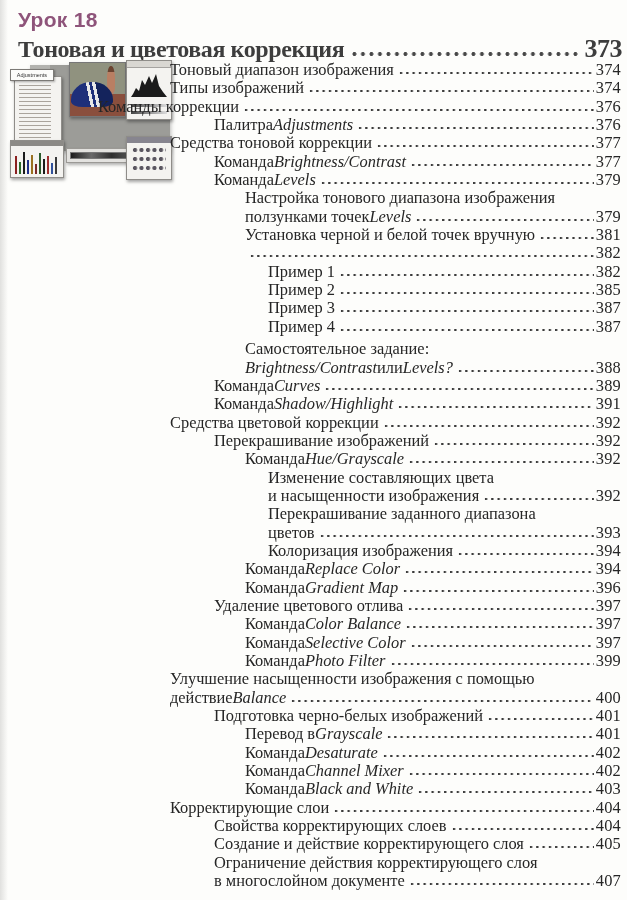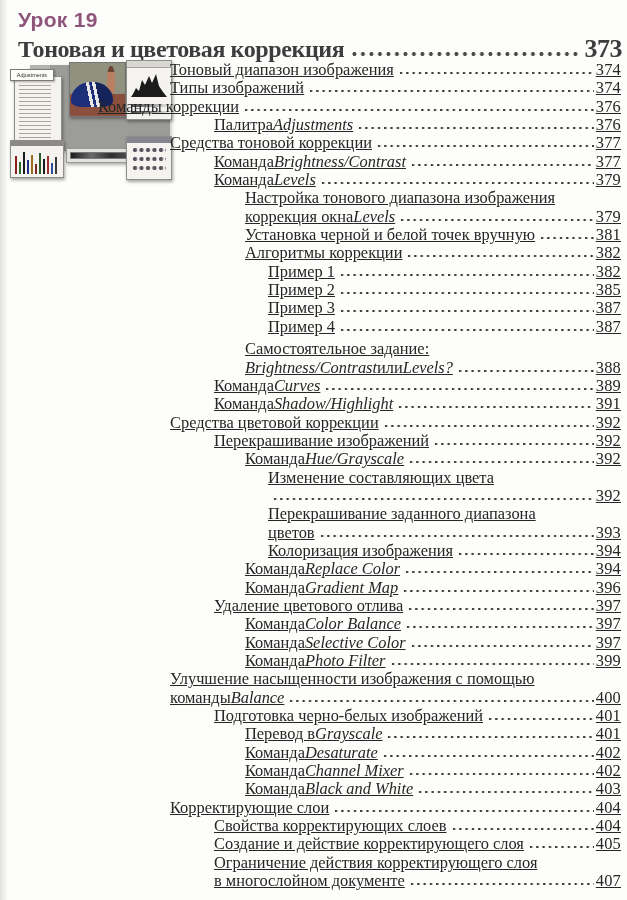--- a/index.html
+++ b/index.html
@@ -80,36 +80,36 @@
   .icons-panel .bar { position:absolute; left:0; right:0; top:0; height:6px; background:#87858f; }
   .icons-panel .grid {
     position:absolute; left:5px; right:5px; top:10px; bottom:5px;
     background-image:radial-gradient(circle at 3px 3px, #5a5660 1.8px, rgba(0,0,0,0) 2.4px);
     background-size:6.5px 9px;
   }
 
   
   .toc { position:absolute; left:0; top:61px; right:6px; font-size:16.4px; }
   .toc-entry.gap { margin-top:4px; }
-  .toc-line { display:flex; align-items:baseline; line-height:18.35px; white-space:nowrap;text-decoration:underline; }
+  .toc-line { display:flex; align-items:baseline; line-height:18.35px; white-space:nowrap; }
   .it { font-style:italic; }
   .leader {
     flex:1 1 auto; height:4px; margin:0 2px 0 5px;
     background-image:radial-gradient(circle at 2px 2px, #3b3b3b 1.05px, rgba(0,0,0,0) 1.5px);
     background-size:6.3px 4px; background-repeat:repeat-x; background-position:left bottom;
   }
   .pg { letter-spacing:.2px; }
 </style>
 </head>
 <body>
 
 <div class="page">
 
   <div class="header">
-    <div class="lesson">Урок 19</div>
+    <div class="lesson">Урок 18</div>
     <div class="title-row">
       <span class="title">Тоновая и цветовая коррекция</span>
       <span class="title-leader"></span>
       <span class="title-page">373</span>
     </div>
   </div>
 
   <div class="thumb">
     <div class="t-canvas"></div>
     <div class="panel adj-panel">
@@ -204,36 +204,35 @@
           <span class="it">Levels</span>
           <span class="leader"></span>
           <span class="pg">379</span>
         </div>
       </div>
       <div class="toc-entry" style="margin-left: 245px;">
         <div class="toc-line">
           <span>Настройка тонового диапазона изображения</span>
         </div>
         <div class="toc-line">
-          <span>коррекция окна </span>
+          <span>ползунками точек </span>
           <span class="it">Levels</span>
           <span class="leader"></span>
           <span class="pg">379</span>
         </div>
       </div>
       <div class="toc-entry" style="margin-left: 245px;">
         <div class="toc-line">
           <span>Установка черной и белой точек вручную</span>
           <span class="leader"></span>
           <span class="pg">381</span>
         </div>
       </div>
       <div class="toc-entry" style="margin-left: 245px;">
         <div class="toc-line">
-          <span>Алгоритмы коррекции</span>
           <span class="leader"></span>
           <span class="pg">382</span>
         </div>
       </div>
       <div class="toc-entry" style="margin-left: 268px;">
         <div class="toc-line">
           <span>Пример 1</span>
           <span class="leader"></span>
           <span class="pg">382</span>
         </div>
@@ -307,20 +306,21 @@
           <span class="it">Hue/Grayscale</span>
           <span class="leader"></span>
           <span class="pg">392</span>
         </div>
       </div>
       <div class="toc-entry" style="margin-left: 268px;">
         <div class="toc-line">
           <span>Изменение составляющих цвета</span>
         </div>
         <div class="toc-line">
+          <span>и насыщенности изображения</span>
           <span class="leader"></span>
           <span class="pg">392</span>
         </div>
       </div>
       <div class="toc-entry" style="margin-left: 268px;">
         <div class="toc-line">
           <span>Перекрашивание заданного диапазона</span>
         </div>
         <div class="toc-line">
           <span>цветов</span>
@@ -380,21 +380,21 @@
           <span class="it">Photo Filter</span>
           <span class="leader"></span>
           <span class="pg">399</span>
         </div>
       </div>
       <div class="toc-entry" style="margin-left: 170px;">
         <div class="toc-line">
           <span>Улучшение насыщенности изображения с помощью</span>
         </div>
         <div class="toc-line">
-          <span>команды </span>
+          <span>действие </span>
           <span class="it">Balance</span>
           <span class="leader"></span>
           <span class="pg">400</span>
         </div>
       </div>
       <div class="toc-entry" style="margin-left: 214px;">
         <div class="toc-line">
           <span>Подготовка черно-белых изображений</span>
           <span class="leader"></span>
           <span class="pg">401</span>

